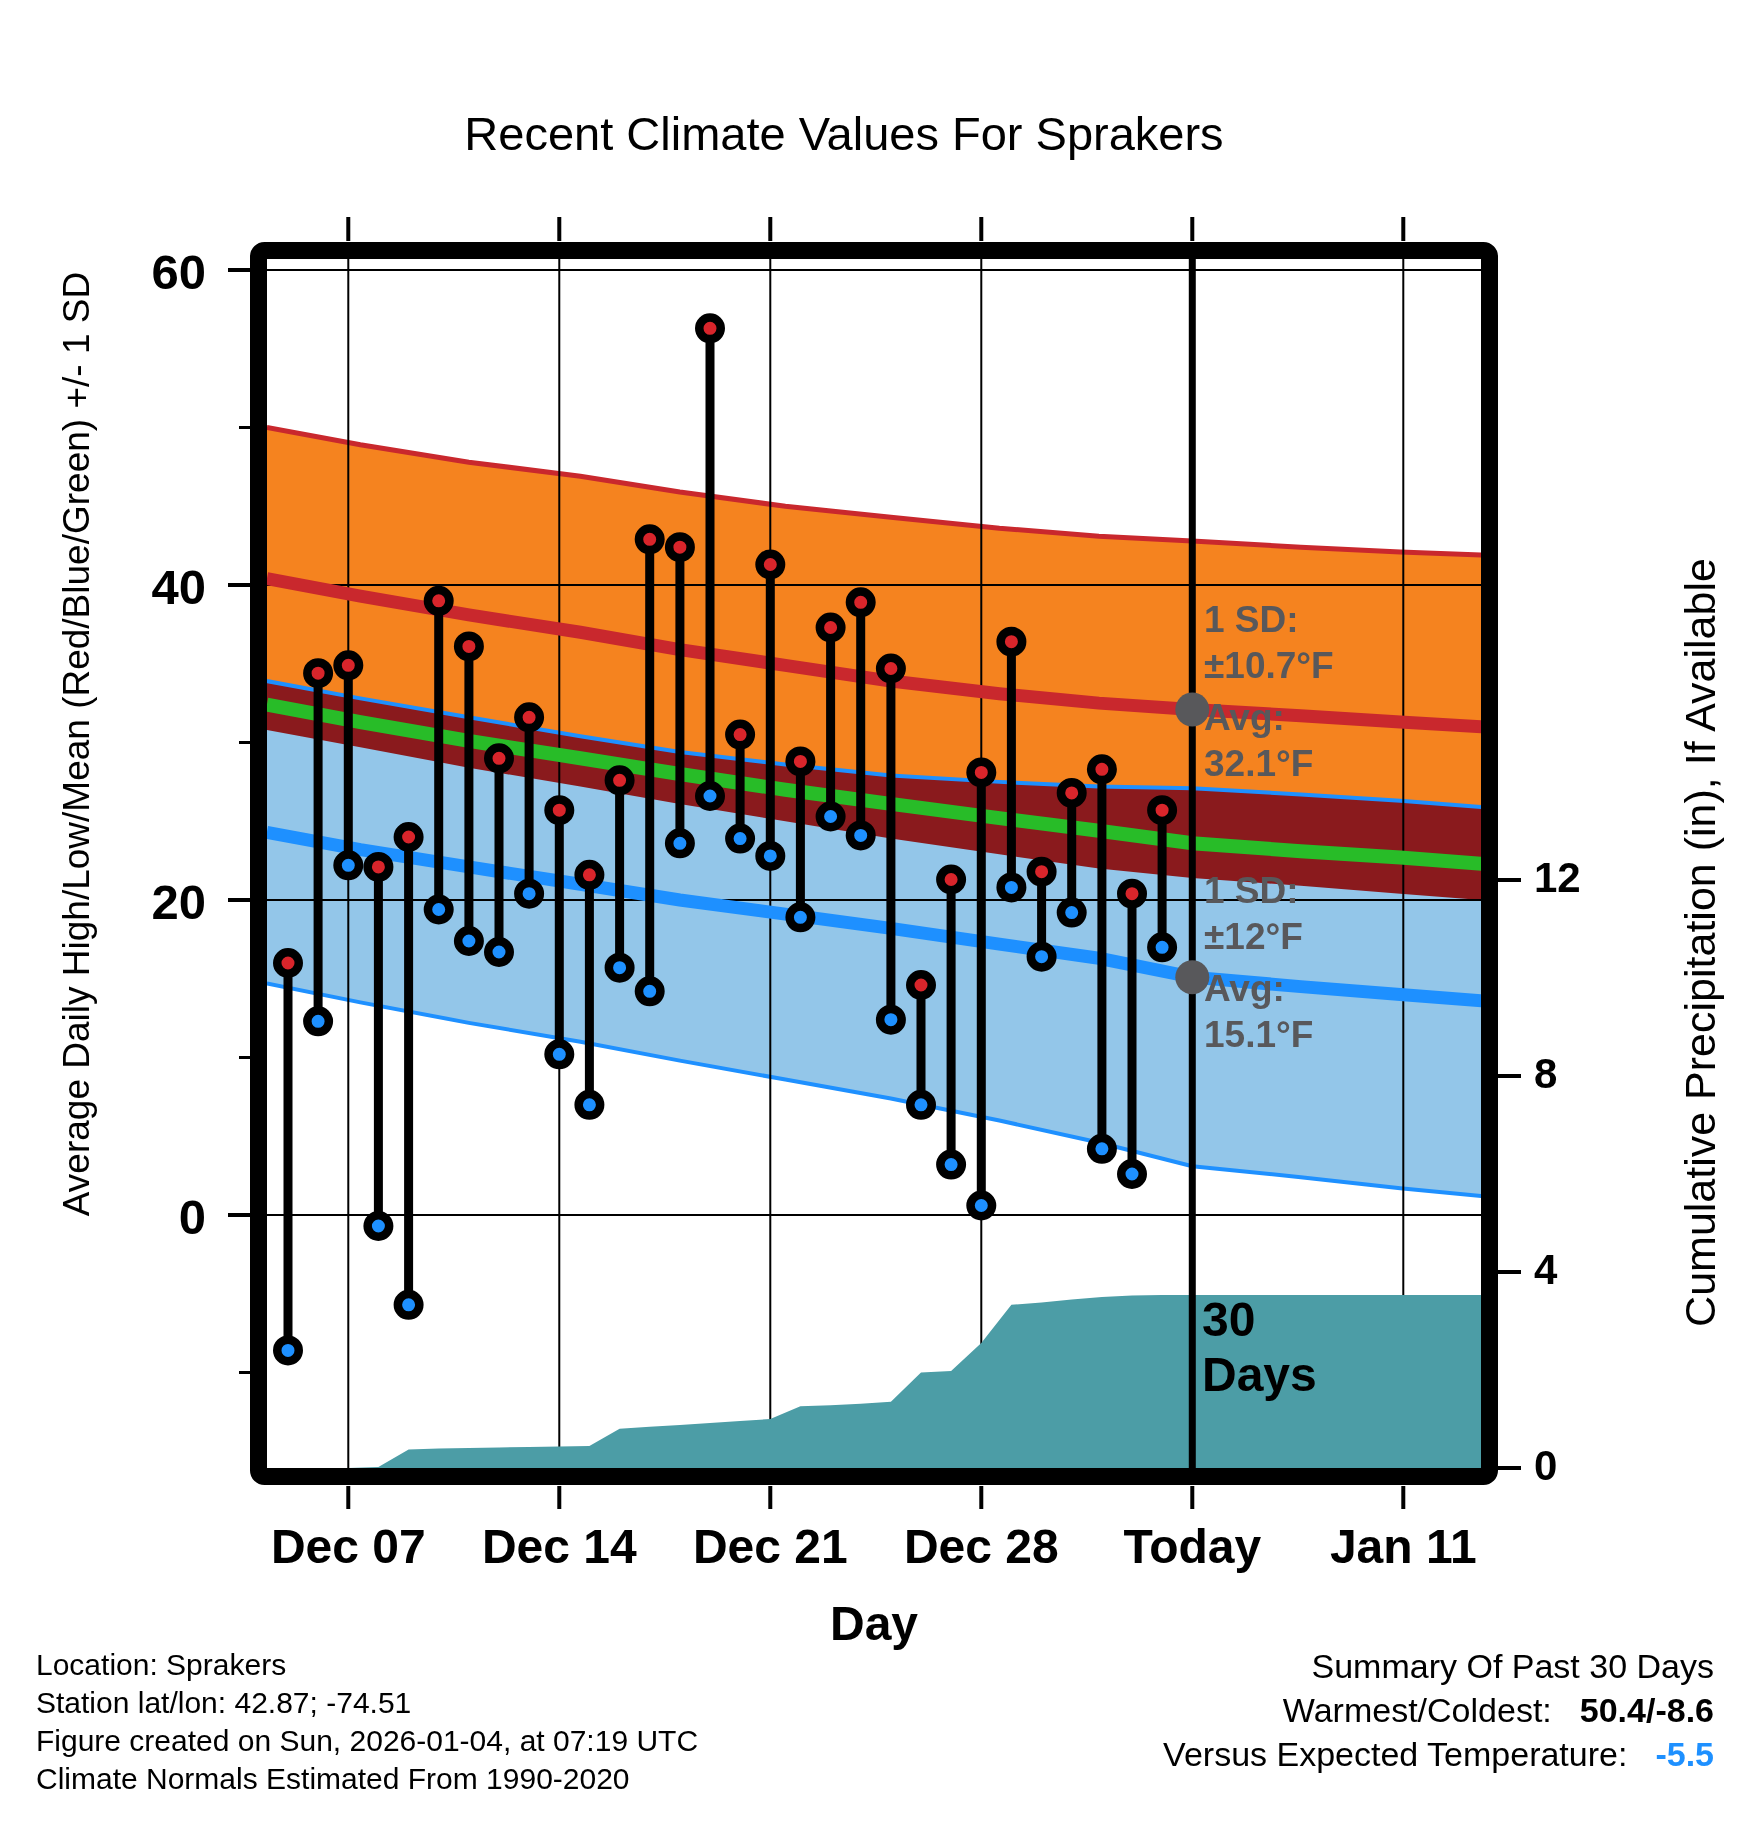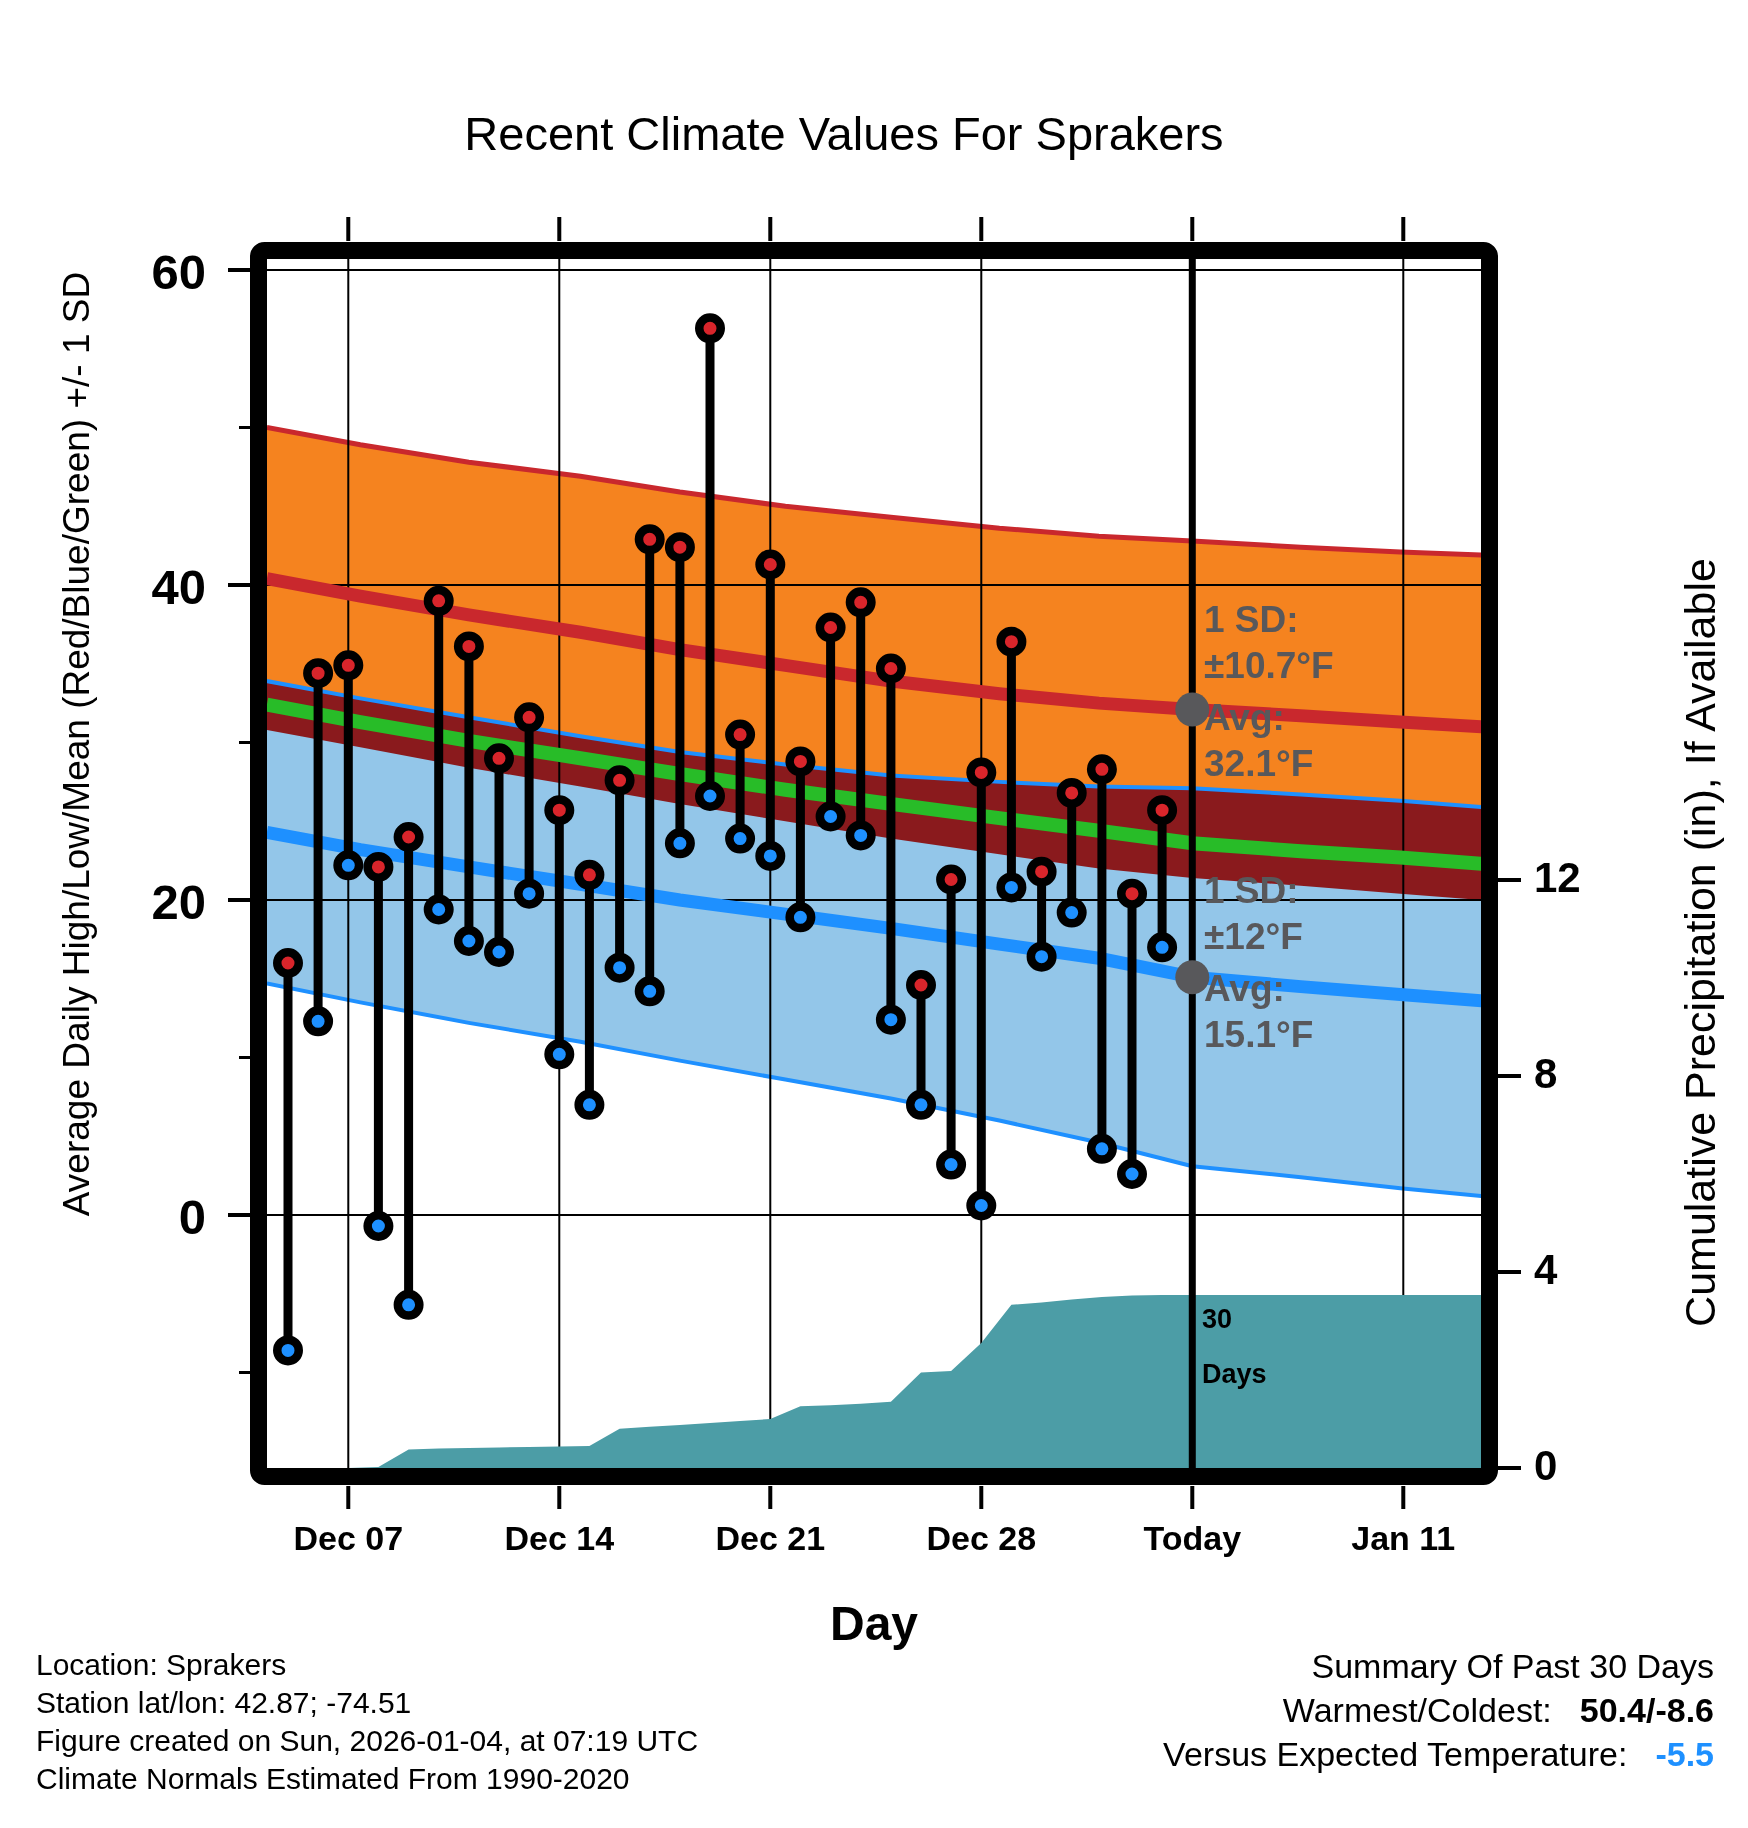--- a/index.html
+++ b/index.html
@@ -8,23 +8,23 @@
   .fig svg{position:absolute;left:0;top:0;}
   .title{position:absolute;left:0;top:106px;width:1688px;text-align:center;
          font-size:47px;font-weight:500;white-space:nowrap;}
   .ylabel{position:absolute;text-align:center;white-space:nowrap;transform:rotate(-90deg);}
   .ylabel-left{left:-423px;top:723px;width:1000px;font-size:37px;}
   .ylabel-right{left:1148px;top:918px;width:1104px;font-size:43px;}
   .xlabel{position:absolute;left:774px;top:1596px;width:200px;text-align:center;
           font-size:48px;font-weight:bold;}
   .ytickL{position:absolute;left:0;width:206px;text-align:right;font-size:49px;font-weight:bold;}
   .ytickR{position:absolute;left:1534px;width:140px;text-align:left;font-size:42px;font-weight:bold;}
-  .xtick{position:absolute;width:220px;text-align:center;font-size:34px;font-weight:bold;top:1519px;}
+  .xtick{position:absolute;width:220px;text-align:center;font-size:48px;font-weight:bold;top:1519px;}
   .ann{position:absolute;left:1204px;font-size:37px;font-weight:bold;color:#58585B;white-space:nowrap;}
-  .todaylbl{position:absolute;left:1202px;top:1292px;font-size:27px;font-weight:bold;
+  .todaylbl{position:absolute;left:1202px;top:1292px;font-size:48px;font-weight:bold;
             color:#000;line-height:55px;}
   .footerL{position:absolute;left:36px;top:1646px;font-size:30px;line-height:38px;white-space:nowrap;}
   .summary{position:absolute;right:34px;top:1644px;text-align:right;font-size:34px;
            line-height:44px;white-space:nowrap;}
   .summary .val{font-weight:bold;}
 </style>
 </head>
 <body>
 
 <div class="fig">

